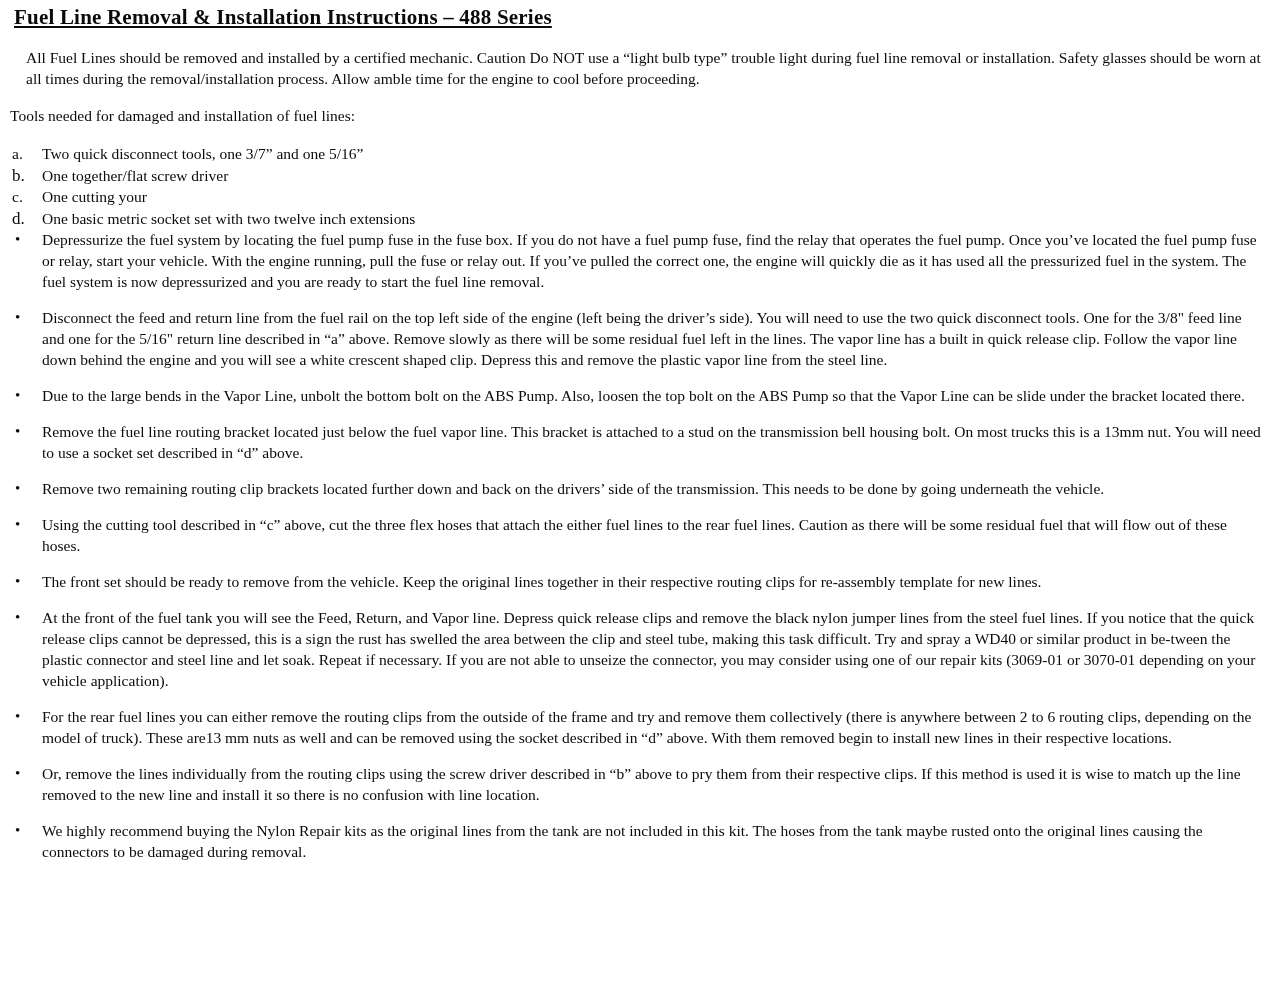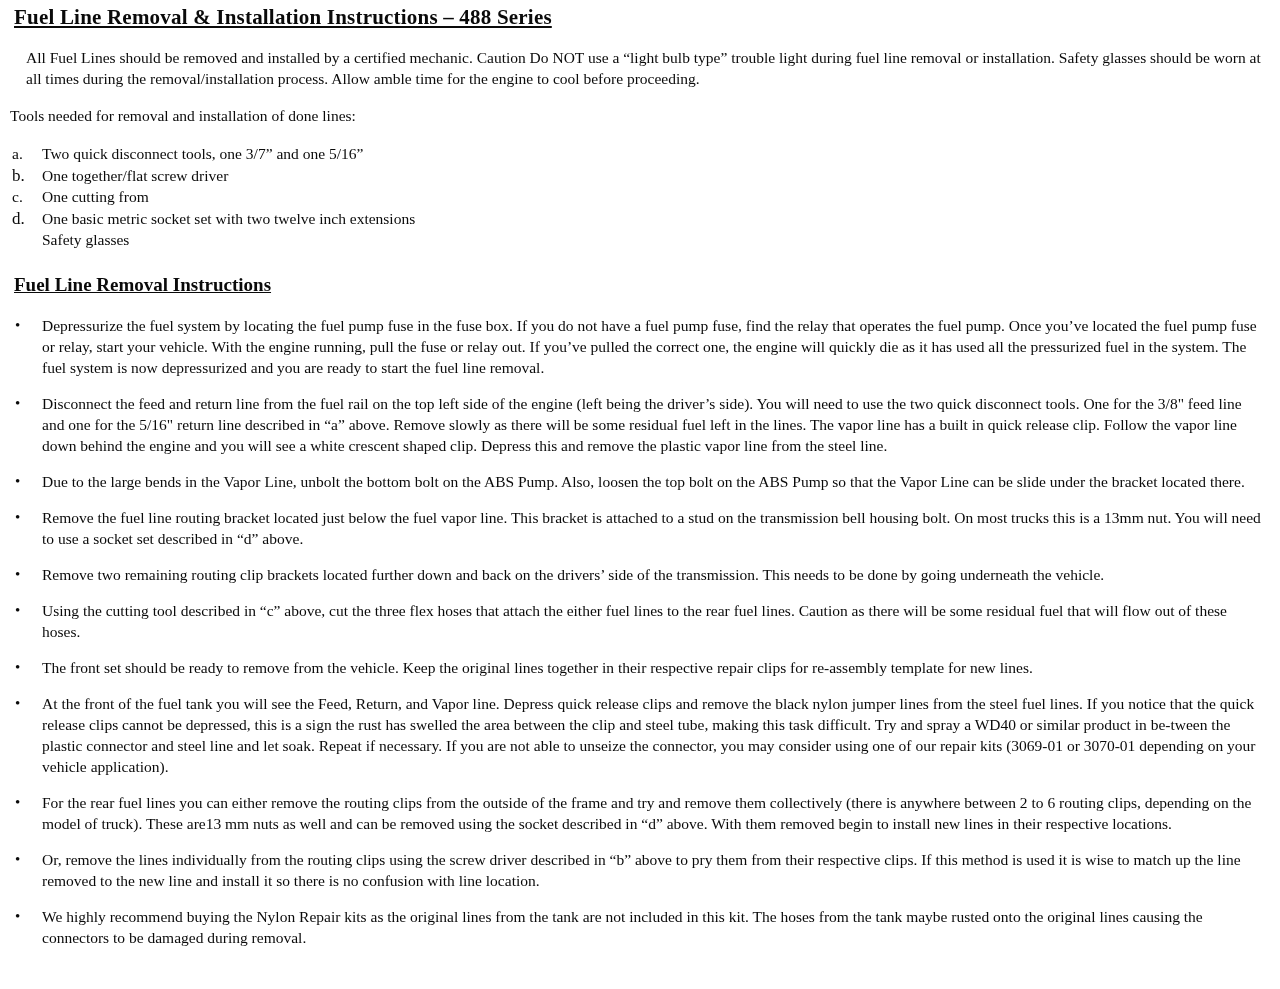--- a/index.html
+++ b/index.html
@@ -78,46 +78,41 @@
 </style>
 </head>
 <body>
 
 <div class="page">
 
   <h1 class="doc-title">Fuel Line Removal &amp; Installation Instructions – 488 Series</h1>
 
   <p class="para">All Fuel Lines should be removed and installed by a certified mechanic. Caution Do NOT use a “light bulb type” trouble light during fuel line removal or installation. Safety glasses should be worn at all times during the removal/installation process. Allow amble time for the engine to cool before proceeding.</p>
 
-  <p class="para tools-intro">Tools needed for removal and installation of done lines:</p>
+  <p class="para tools-intro">Tools needed for damaged and installation of fuel lines:</p>
 
   <div class="tools-list">
     <div class="tool-row">
       <span class="tool-letter">a.</span>
       <span class="tool-text">Two quick disconnect tools, one 3/7” and one 5/16”</span>
     </div>
     <div class="tool-row">
       <span class="tool-letter big">b.</span>
       <span class="tool-text">One together/flat screw driver</span>
     </div>
     <div class="tool-row">
       <span class="tool-letter">c.</span>
-      <span class="tool-text">One cutting from</span>
+      <span class="tool-text">One cutting your</span>
     </div>
     <div class="tool-row">
       <span class="tool-letter big">d.</span>
       <span class="tool-text">One basic metric socket set with two twelve inch extensions</span>
     </div>
-    <div class="tool-row">
-      <span class="tool-letter"></span>
-      <span class="tool-text">Safety glasses</span>
-    </div>
   </div>
 
-  <h2 class="section-heading">Fuel Line Removal Instructions</h2>
 
   <div class="steps">
     <div class="step">
       <span class="step-bullet">•</span>
       <span class="step-text">Depressurize the fuel system by locating the fuel pump fuse in the fuse box. If you do not have a fuel pump fuse, find the relay that operates the fuel pump. Once you’ve located the fuel pump fuse or relay, start your vehicle. With the engine running, pull the fuse or relay out. If you’ve pulled the correct one, the engine will quickly die as it has used all the pressurized fuel in the system. The fuel system is now depressurized and you are ready to start the fuel line removal.</span>
     </div>
     <div class="step">
       <span class="step-bullet">•</span>
       <span class="step-text">Disconnect the feed and return line from the fuel rail on the top left side of the engine (left being the driver’s side). You will need to use the two quick disconnect tools. One for the 3/8" feed line and one for the 5/16" return line described in “a” above. Remove slowly as there will be some residual fuel left in the lines. The vapor line has a built in quick release clip. Follow the vapor line down behind the engine and you will see a white crescent shaped clip. Depress this and remove the plastic vapor line from the steel line.</span>
     </div>
@@ -132,21 +127,21 @@
     <div class="step">
       <span class="step-bullet">•</span>
       <span class="step-text">Remove two remaining routing clip brackets located further down and back on the drivers’ side of the transmission. This needs to be done by going underneath the vehicle.</span>
     </div>
     <div class="step">
       <span class="step-bullet">•</span>
       <span class="step-text">Using the cutting tool described in “c” above, cut the three flex hoses that attach the either fuel lines to the rear fuel lines. Caution as there will be some residual fuel that will flow out of these hoses.</span>
     </div>
     <div class="step">
       <span class="step-bullet">•</span>
-      <span class="step-text">The front set should be ready to remove from the vehicle. Keep the original lines together in their respective repair clips for re-assembly template for new lines.</span>
+      <span class="step-text">The front set should be ready to remove from the vehicle. Keep the original lines together in their respective routing clips for re-assembly template for new lines.</span>
     </div>
     <div class="step">
       <span class="step-bullet">•</span>
       <span class="step-text">At the front of the fuel tank you will see the Feed, Return, and Vapor line. Depress quick release clips and remove the black nylon jumper lines from the steel fuel lines. If you notice that the quick release clips cannot be depressed, this is a sign the rust has swelled the area between the clip and steel tube, making this task difficult. Try and spray a WD40 or similar product in be-tween the plastic connector and steel line and let soak. Repeat if necessary. If you are not able to unseize the connector, you may consider using one of our repair kits (3069-01 or 3070-01 depending on your vehicle application).</span>
     </div>
     <div class="step">
       <span class="step-bullet">•</span>
       <span class="step-text">For the rear fuel lines you can either remove the routing clips from the outside of the frame and try and remove them collectively (there is anywhere between 2 to 6 routing clips, depending on the model of truck). These are13 mm nuts as well and can be removed using the socket described in “d” above. With them removed begin to install new lines in their respective locations.</span>
     </div>
     <div class="step">

